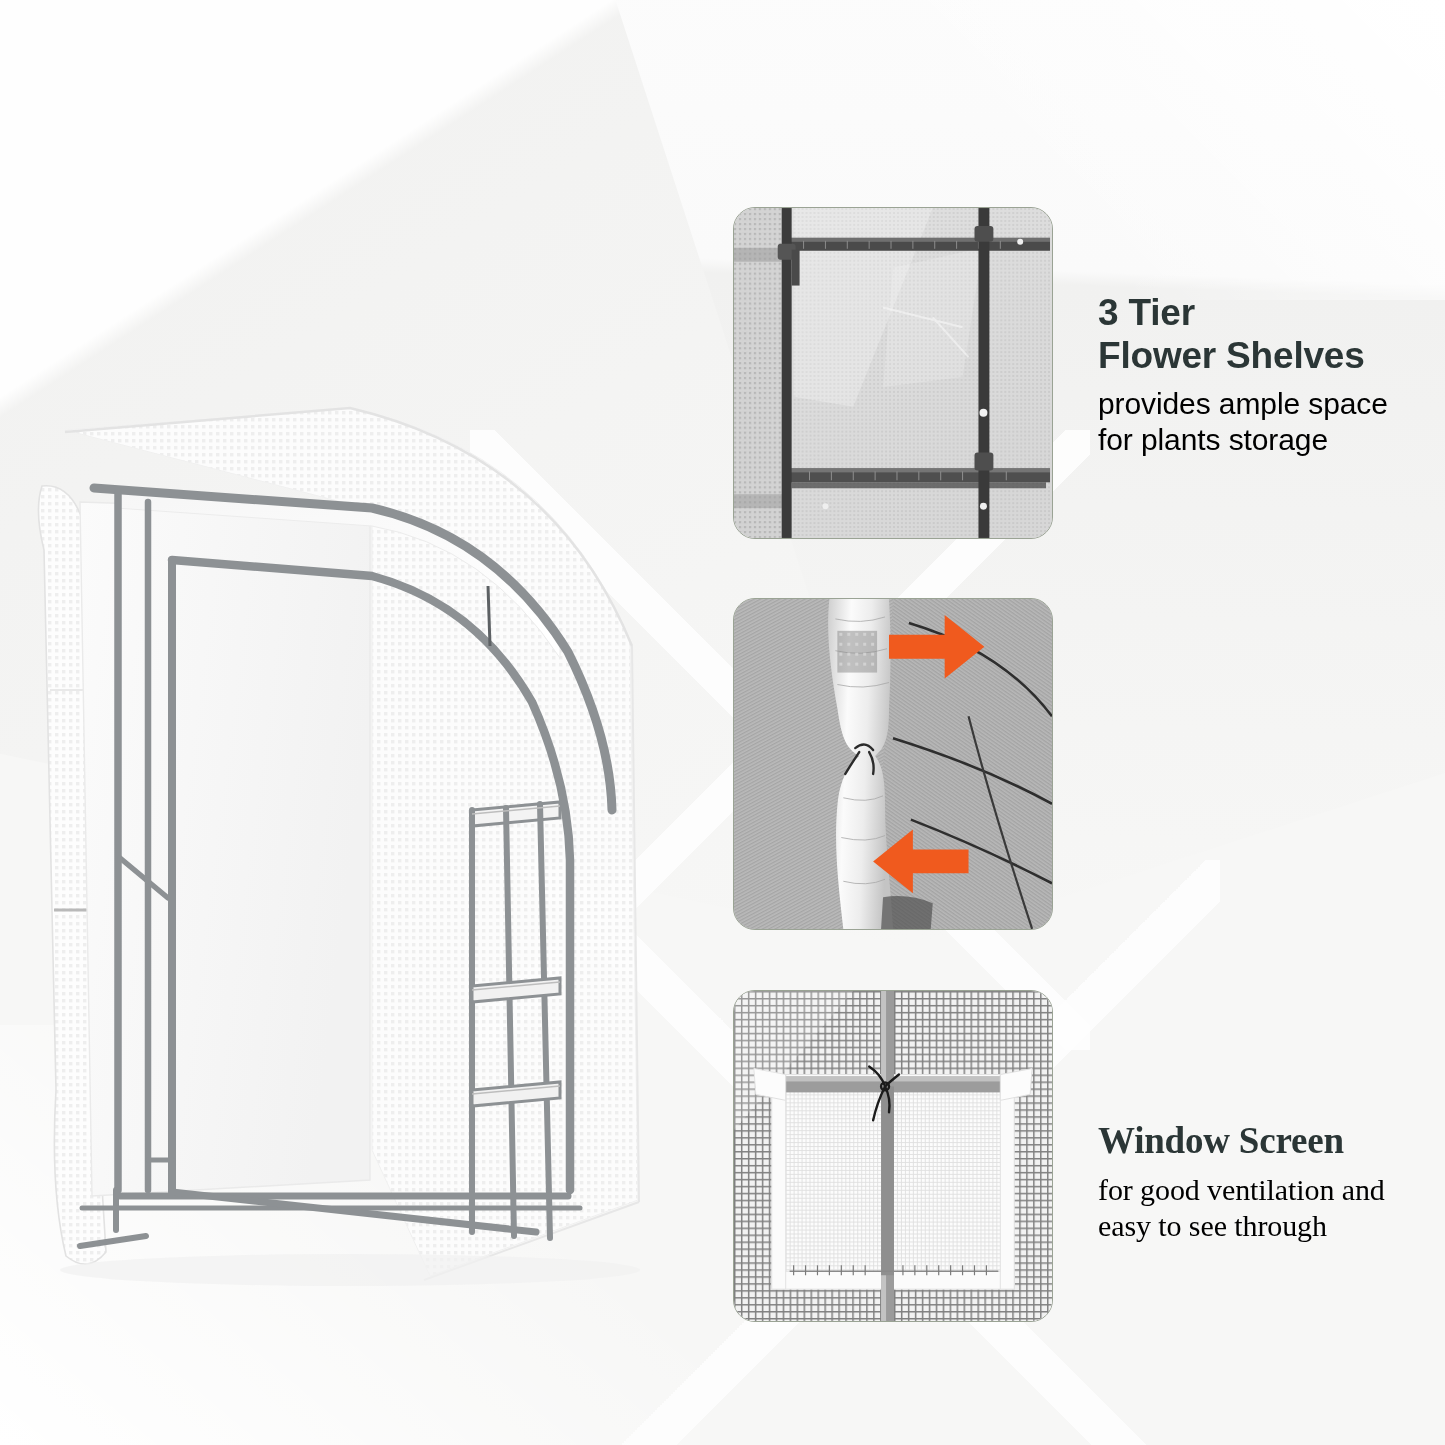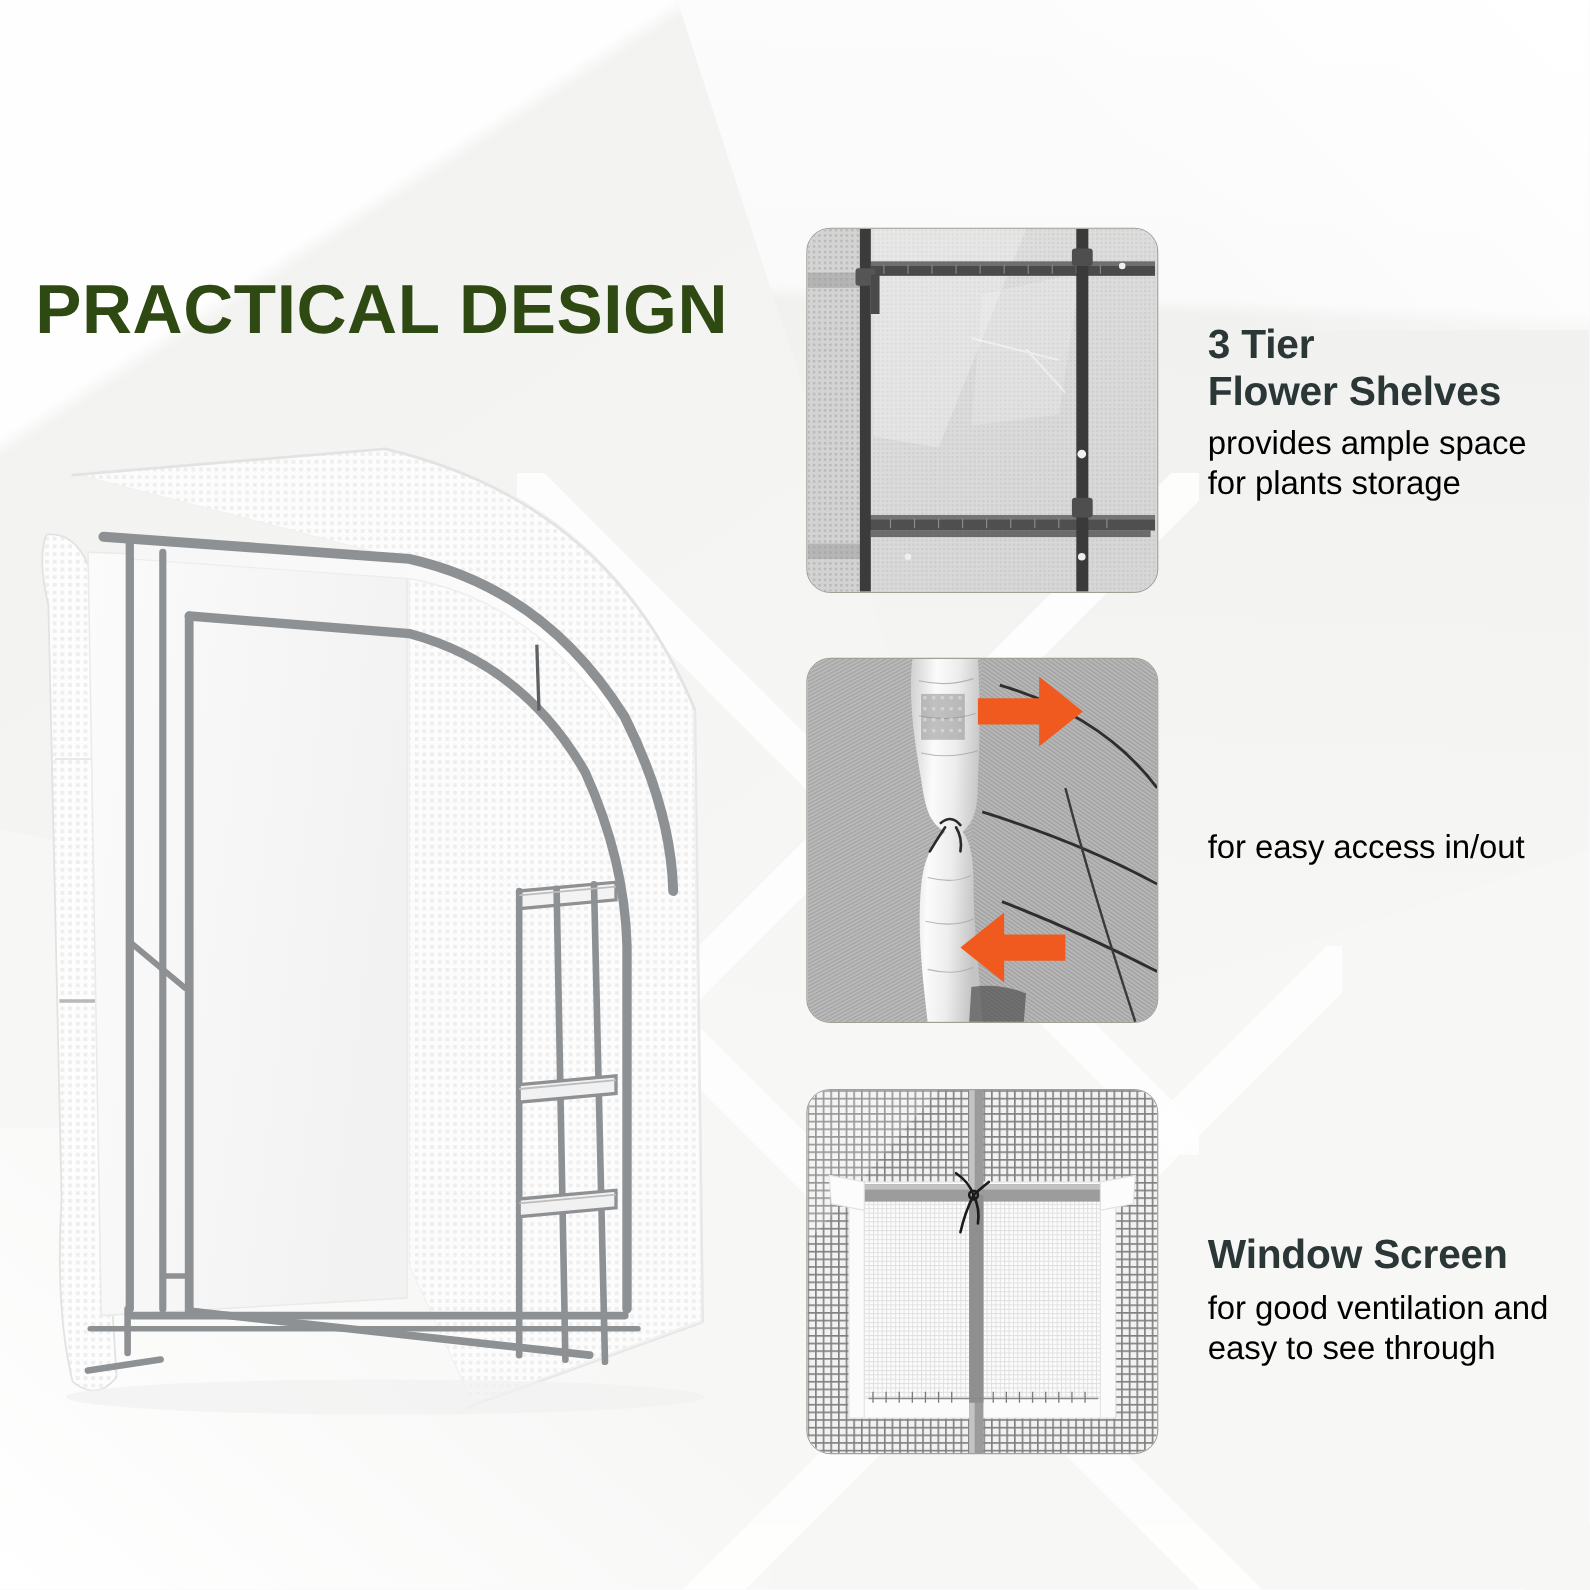--- a/index.html
+++ b/index.html
@@ -84,21 +84,21 @@
   .feature {
     position: absolute;
     left: 733px;
     width: 700px;
     height: 332px;
     display: flex;
     align-items: center;
   }
   .feature-1 { top: 207px; align-items: center; }
   .feature-2 { top: 598px; }
-  .feature-3 { top: 990px; }
+  .feature-3 { top: 990px; font-family: Liberation Serif, serif; }
 
   .photo-card {
     position: relative;
     width: 320px;
     height: 332px;
     border-radius: 22px;
     overflow: hidden;
     border: 1px solid #9aa394;
     flex: none;
     background: #dcdcdc;
@@ -135,21 +135,20 @@
 
   <div class="bg-layer">
     <div class="bg-diag-a"></div>
     <div class="bg-diag-b"></div>
     <div class="bg-chev"></div>
     <div class="bg-chev2"></div>
     <div class="bg-soft-tr"></div>
     <div class="bg-soft-bl"></div>
   </div>
 
-  <h1 class="headline">PRACTICAL DESIGN</h1>
 
   <div class="product">
     <svg viewBox="0 0 690 930" xmlns="http://www.w3.org/2000/svg">
       <defs>
         <pattern id="mesh" width="7" height="7" patternUnits="userSpaceOnUse">
           <rect width="7" height="7" fill="#fdfdfd"></rect>
           <rect width="3.4" height="3.4" x="0" y="0" fill="#eeeeee"></rect>
         </pattern>
         <linearGradient id="panelShade" x1="0" y1="0" x2="1" y2="0.3">
           <stop offset="0%" stop-color="#fbfbfb"></stop>
@@ -407,21 +406,20 @@
 
         <g>
           <path d="M156 36 L212 36 L212 16 L252 48 L212 80 L212 60 L156 60 Z" fill="#f05a1e"></path>
         </g>
         <g>
           <path d="M236 252 L180 252 L180 232 L140 264 L180 296 L180 276 L236 276 Z" fill="#f05a1e"></path>
         </g>
       </svg>
     </div>
     <div class="feature-text">
-      <div class="feature-desc">for easy access in/out</div>
     </div>
   </div>
 
   <div class="feature feature-3">
     <div class="photo-card">
       <svg viewBox="0 0 320 332" xmlns="http://www.w3.org/2000/svg">
         <defs>
           <pattern id="p3net" width="7" height="7" patternUnits="userSpaceOnUse">
             <rect width="7" height="7" fill="#f1f1f1"></rect>
             <rect width="7" height="1.5" fill="#6f6f6f"></rect>

